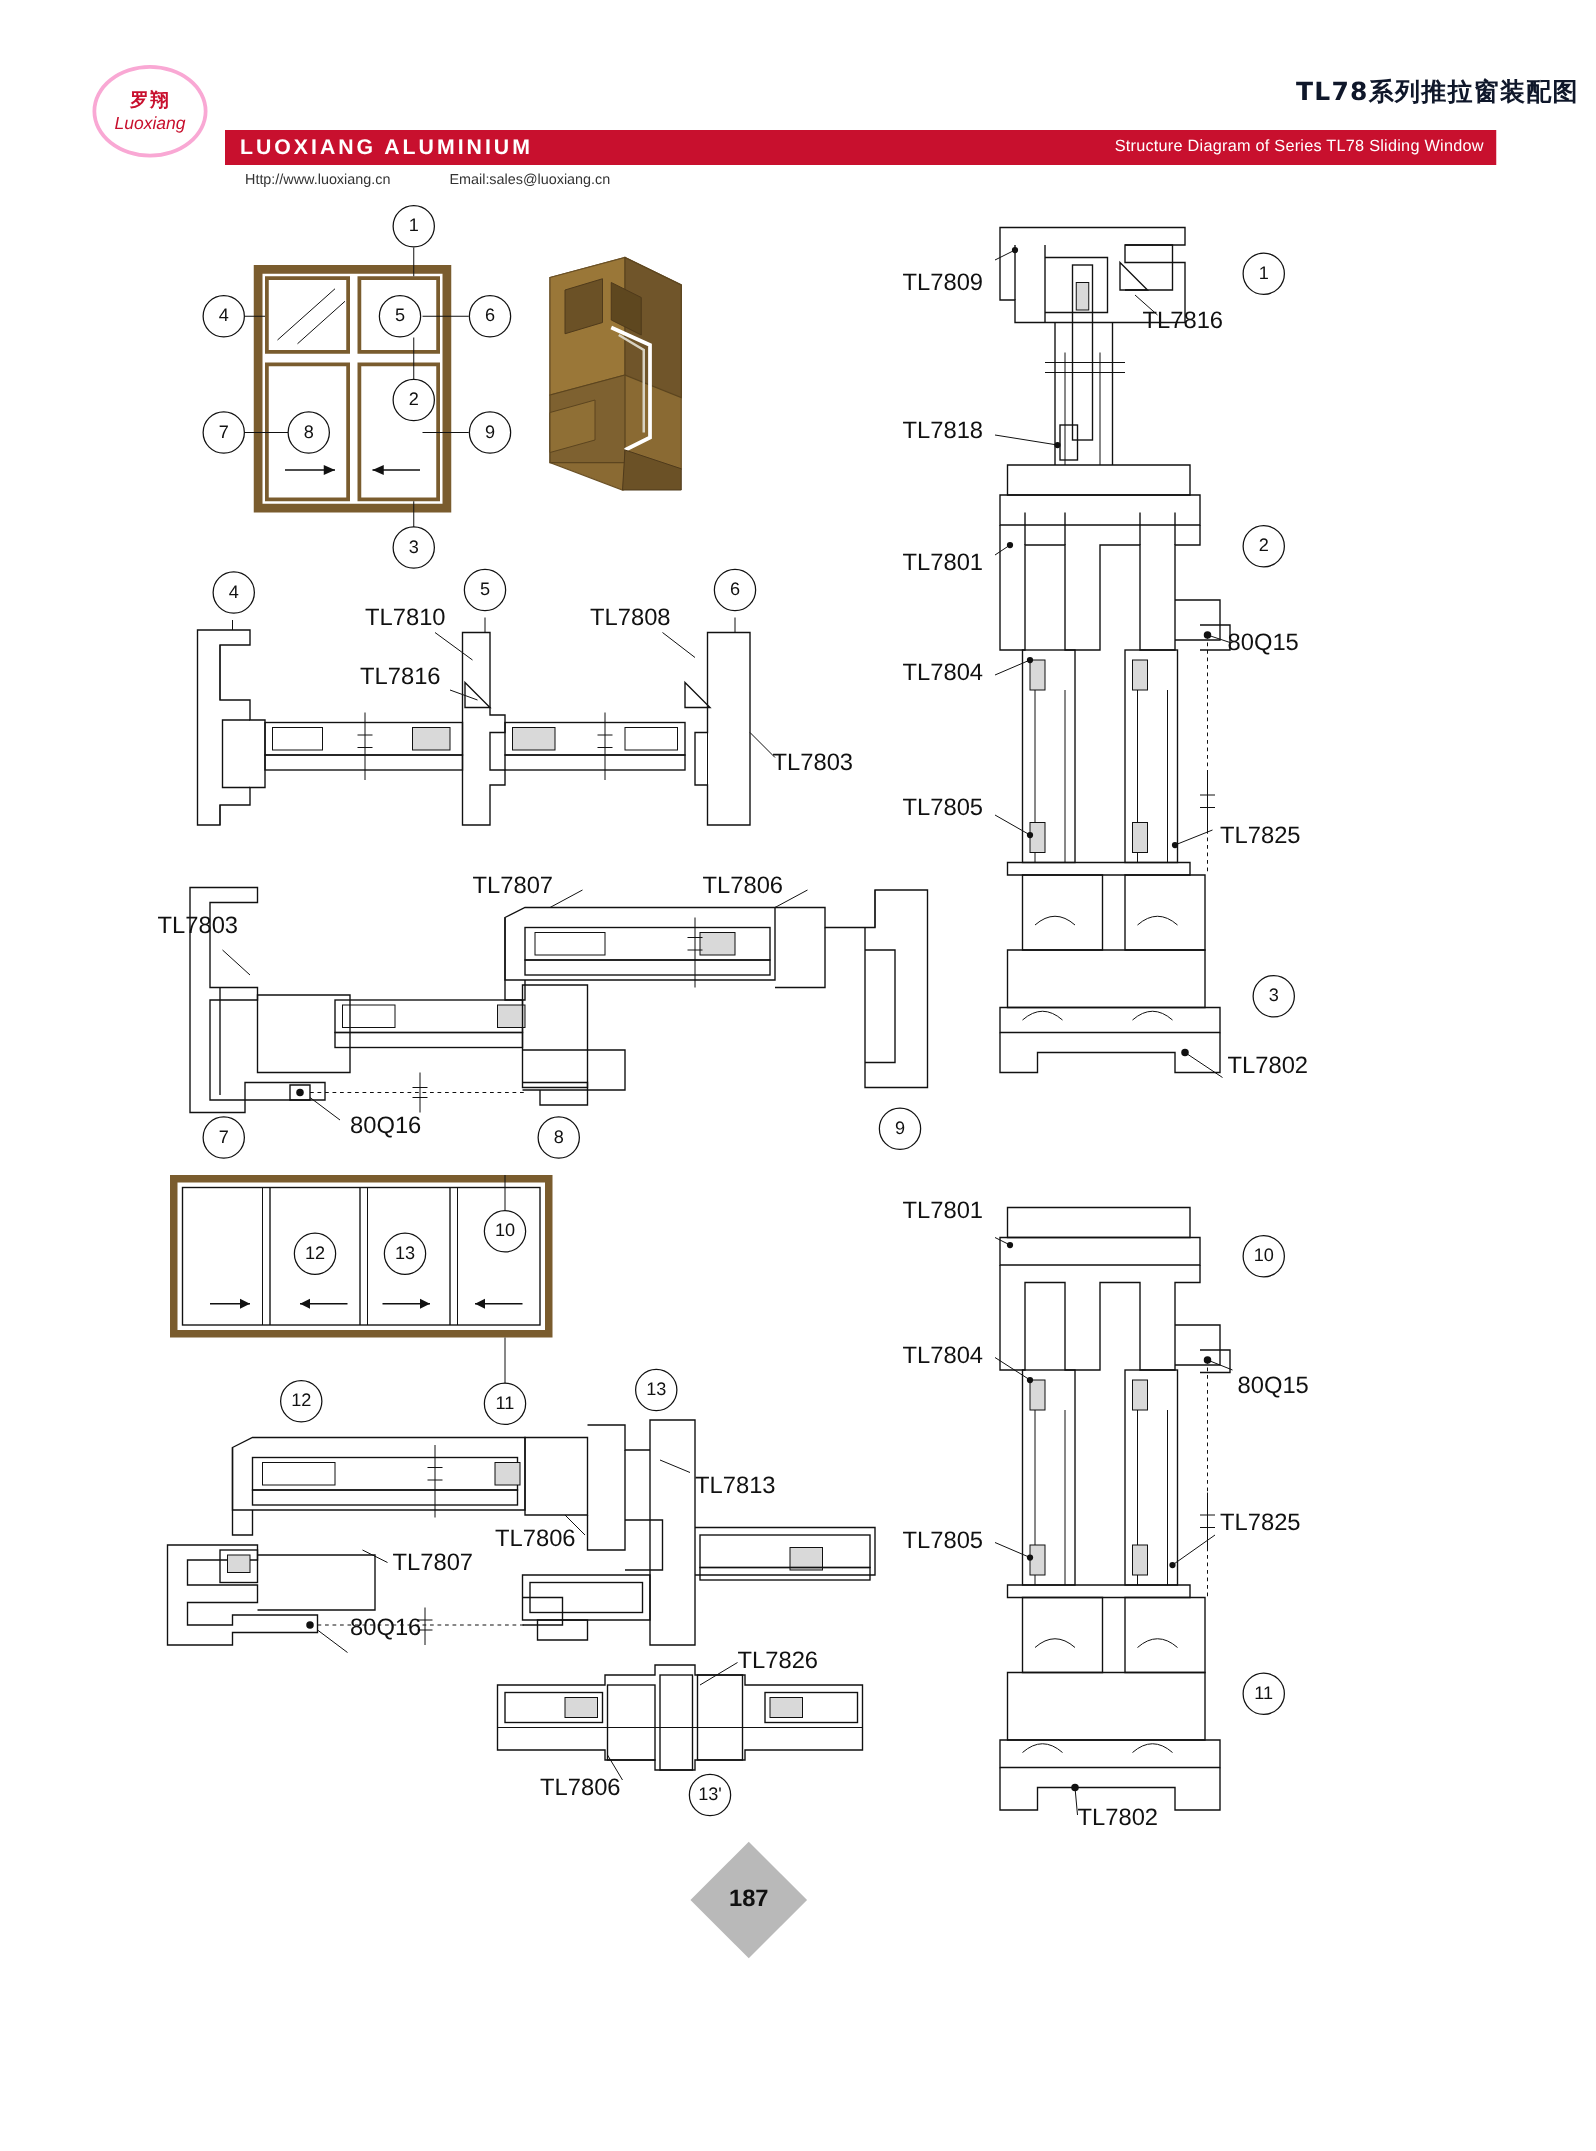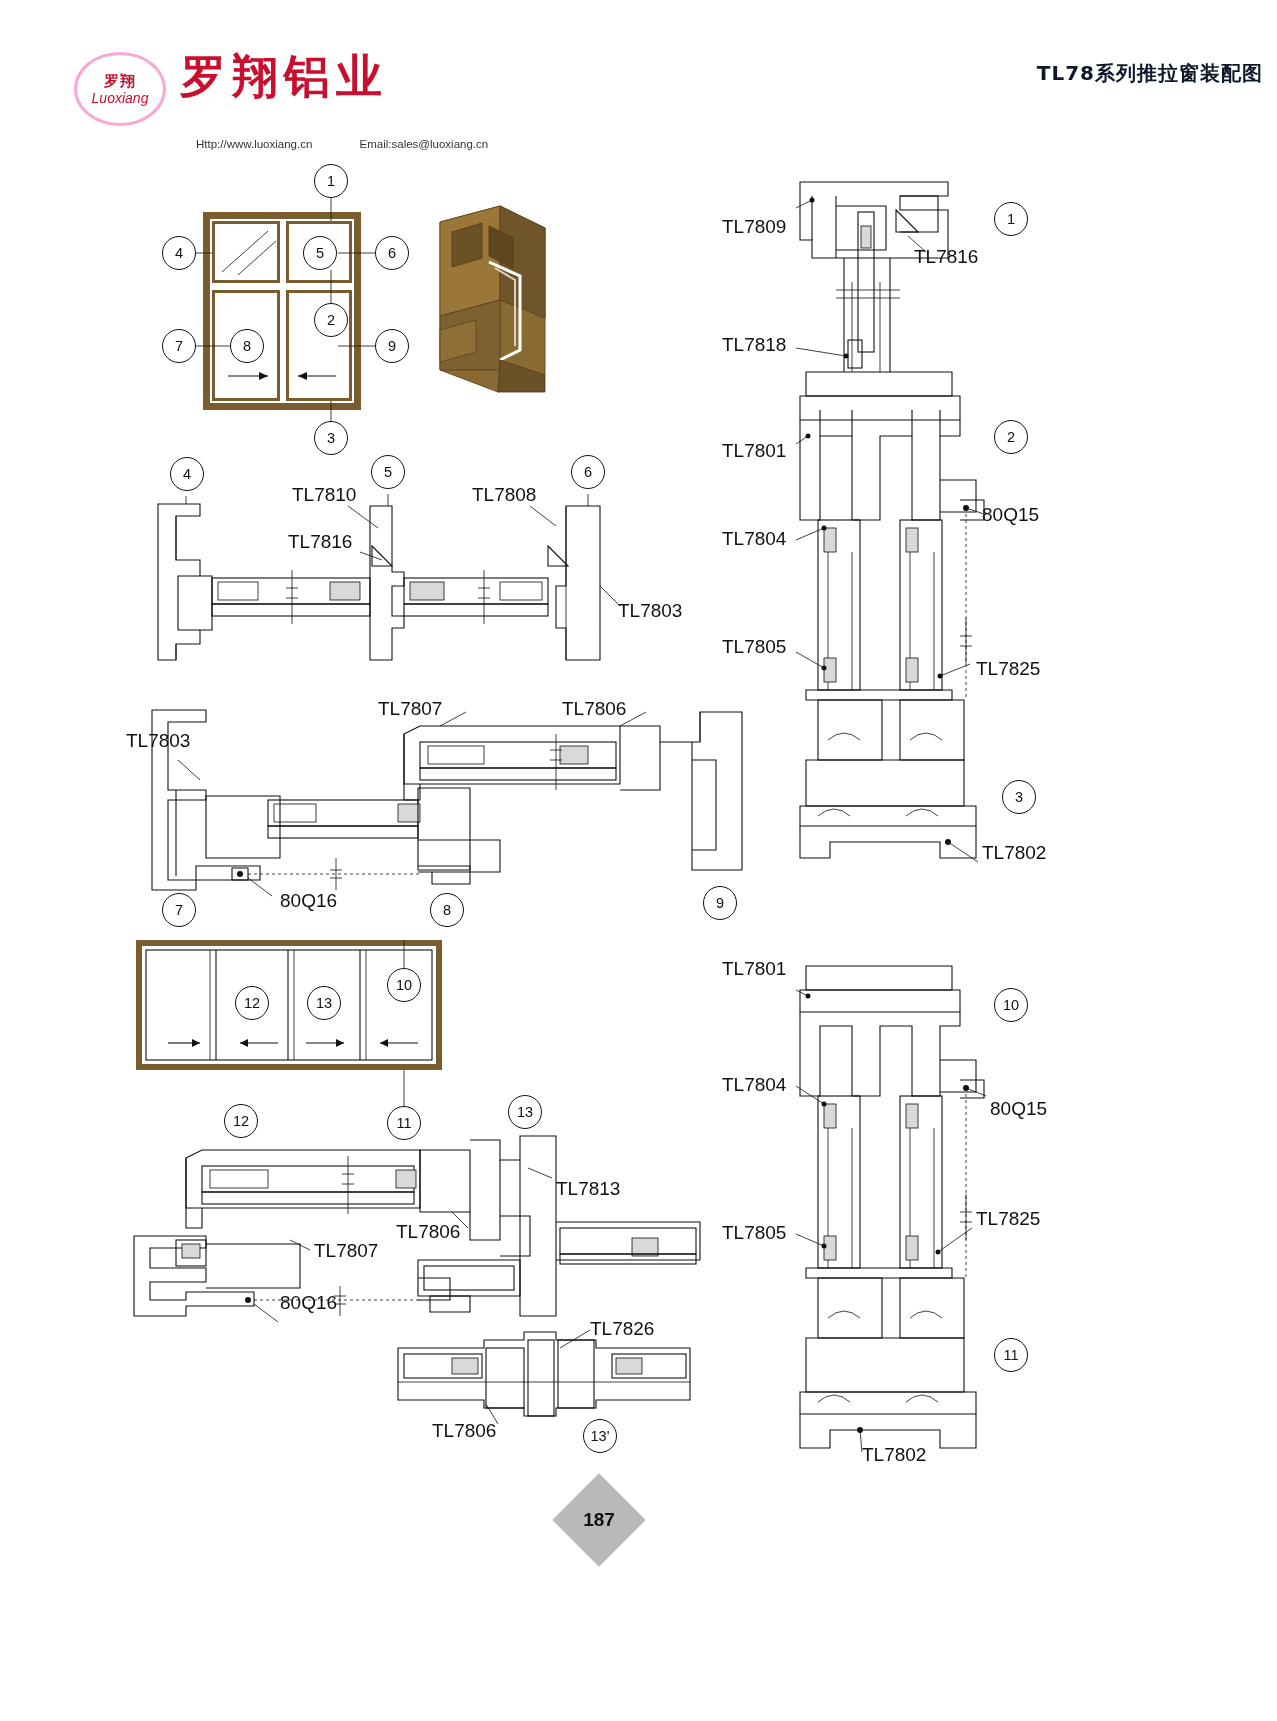--- a/index.html
+++ b/index.html
@@ -88,21 +88,24 @@
 
 <div class="page">
 
   <div class="header">
     <div class="logo-circle">
       <div class="inner">
         <span class="cn">罗翔</span>
         <span class="en">Luoxiang</span>
       </div>
     </div>
-    <div class="brand-cn">罗翔铝业</div>
+    <div class="redbar">
+      <div class="brand-en">LUOXIANG ALUMINIUM</div>
+      <div class="subtitle-en">Structure Diagram of Series TL78 Sliding Window</div>
+    </div>
     <div class="title-cn">TL78系列推拉窗装配图</div>
     <div class="contact">
       <span>Http://www.luoxiang.cn</span>
       <span>Email:sales@luoxiang.cn</span>
     </div>
   </div>
 
   <div>
     <div class="winframe" style="left:203px;top:212px;width:158px;height:198px;"></div>
     <div class="winpane" style="left:212px;top:221px;width:68px;height:62px;"></div>
@@ -334,21 +337,21 @@
       <rect class="ln" x="486" y="1348" width="38" height="60"></rect>
       <rect class="ln" x="528" y="1340" width="26" height="76"></rect>
       <rect class="ln" x="558" y="1340" width="36" height="68"></rect>
       <line class="ln-thin" x1="398" y1="1382" x2="690" y2="1382"></line>
       <line class="ln-thin" x1="560" y1="1348" x2="590" y2="1330"></line>
       <line class="ln-thin" x1="486" y1="1404" x2="498" y2="1424"></line>
     </svg>
 
     <div class="callout" style="left:224px;top:1104px;">12</div>
     <div class="callout" style="left:508px;top:1095px;">13</div>
-    <div class="callout" style="left:551px;top:1419px;margin-left:32px;">13'</div>
+    <div class="callout" style="left:551px;top:1419px;">13'</div>
 
     <div class="partlabel" style="left:556px;top:1178px;">TL7813</div>
     <div class="partlabel" style="left:396px;top:1221px;">TL7806</div>
     <div class="partlabel" style="left:314px;top:1240px;">TL7807</div>
     <div class="partlabel" style="left:280px;top:1292px;">80Q16</div>
     <div class="partlabel" style="left:590px;top:1318px;">TL7826</div>
     <div class="partlabel" style="left:432px;top:1420px;">TL7806</div>
   </div>
 
   <div>

